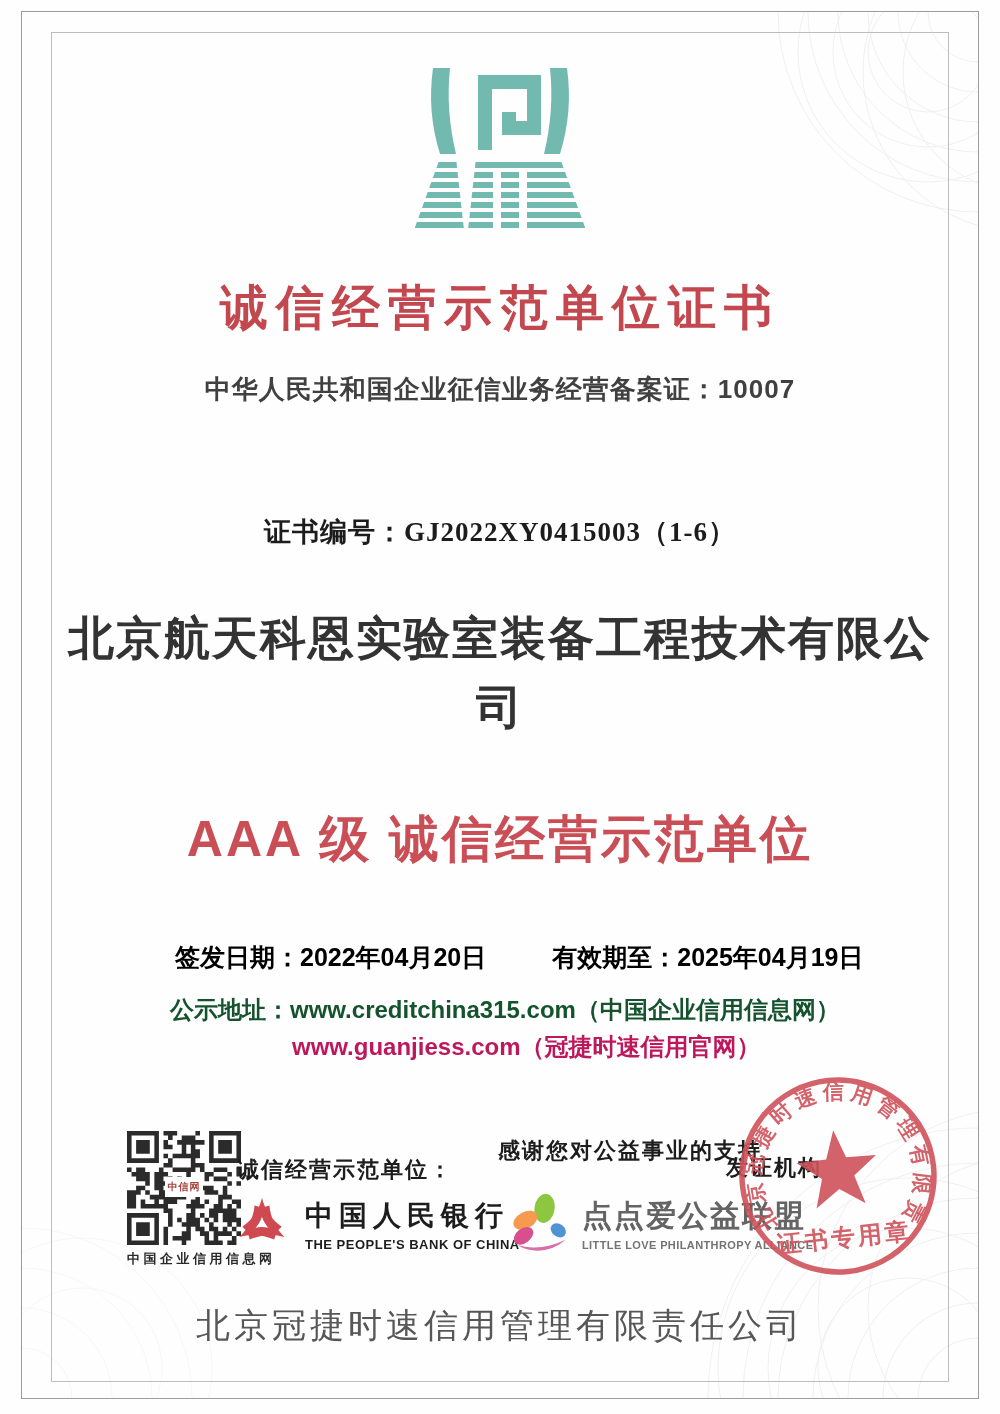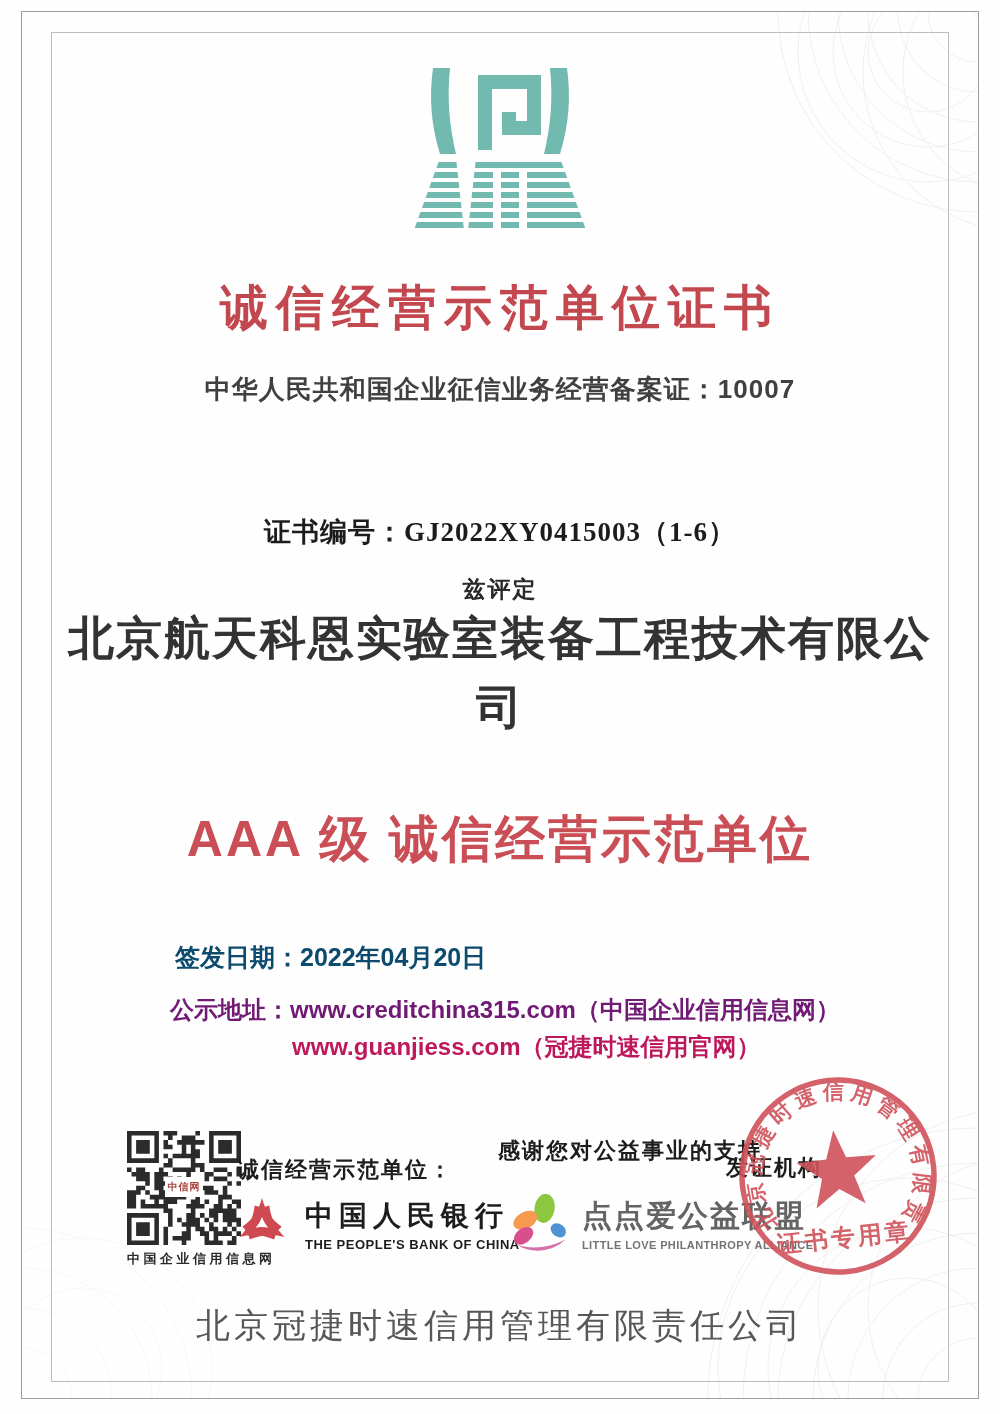--- a/index.html
+++ b/index.html
@@ -25,22 +25,22 @@
     font-family:"Liberation Serif","DejaVu Serif",serif;letter-spacing:1px;margin-top:24px;}
 
   .award-intro{top:574px;font-size:23px;font-weight:600;color:#2a2a2a;letter-spacing:2px;}
   .company{top:604px;left:60px;width:880px;position:absolute;text-align:center;
     font-size:46px;line-height:1.5;color:#333;font-weight:600;letter-spacing:2px;
     font-family:"Liberation Serif","DejaVu Serif",serif;}
 
   .grade{top:806px;font-size:50px;font-weight:800;color:#c94e56;letter-spacing:3px;}
 
   .dates{position:absolute;left:175px;top:941px;display:flex;gap:66px;
-    font-size:25px;font-weight:800;color:#0c4a6e;}
-  .addr1{position:absolute;left:170px;top:994px;font-size:24px;font-weight:800;color:#701a75;}
+    font-size:25px;font-weight:800;color:#000000;}
+  .addr1{position:absolute;left:170px;top:994px;font-size:24px;font-weight:800;color:#14532d;}
   .addr2{position:absolute;left:292px;top:1031px;font-size:24px;font-weight:800;color:#be185d;}
 
   .qr-block{position:absolute;left:107px;top:1131px;width:114px;margin-left:20px;}
   .qr-box{position:relative;width:114px;height:114px;}
   .qr-center-tag{position:absolute;left:38px;top:46px;width:38px;height:20px;background:#fff;
     display:flex;align-items:center;justify-content:center;
     color:#a5433f;font-size:10px;font-weight:700;letter-spacing:1px;
     font-family:"Liberation Serif","DejaVu Serif",serif;}
   .qr-caption{margin-top:5px;text-align:center;font-size:13px;font-weight:700;
     letter-spacing:3.5px;color:#2a2a2a;font-family:"Liberation Serif","DejaVu Serif",serif;
@@ -140,27 +140,27 @@
       <rect x="93" y="110" width="8" height="58" fill="#fefefe"></rect>
       <rect x="119" y="110" width="8" height="58" fill="#fefefe"></rect>
     </svg>
   </div>
 
   <div class="center title">诚信经营示范单位证书</div>
   <div class="center subtitle">中华人民共和国企业征信业务经营备案证：10007</div>
 
   <div class="center cert-no">证书编号：GJ2022XY0415003（1-6）</div>
 
-  <div class="center award-intro">兹评定</div>
   <div class="company">北京航天科恩实验室装备工程技术有限公司</div>
 
   <div class="center grade">AAA 级 诚信经营示范单位</div>
 
   <div class="dates">
     <span>签发日期：2022年04月20日</span>
+    <span>有效期至：2025年04月19日</span>
   </div>
 
   <div class="addr1">公示地址：www.creditchina315.com（中国企业信用信息网）</div>
   <div class="addr2">www.guanjiess.com（冠捷时速信用官网）</div>
 
   <div class="qr-block">
     <div class="qr-box">
       <svg id="qr-svg" width="114" height="114" viewBox="0 0 114 114">
           <path d="M0.00,0.00h4.56v4.56h-4.56zM4.56,0.00h4.56v4.56h-4.56zM9.12,0.00h4.56v4.56h-4.56zM13.68,0.00h4.56v4.56h-4.56zM18.24,0.00h4.56v4.56h-4.56zM22.80,0.00h4.56v4.56h-4.56zM27.36,0.00h4.56v4.56h-4.56zM36.48,0.00h4.56v4.56h-4.56zM41.04,0.00h4.56v4.56h-4.56zM45.60,0.00h4.56v4.56h-4.56zM68.40,0.00h4.56v4.56h-4.56zM82.08,0.00h4.56v4.56h-4.56zM86.64,0.00h4.56v4.56h-4.56zM91.20,0.00h4.56v4.56h-4.56zM95.76,0.00h4.56v4.56h-4.56zM100.32,0.00h4.56v4.56h-4.56zM104.88,0.00h4.56v4.56h-4.56zM109.44,0.00h4.56v4.56h-4.56zM0.00,4.56h4.56v4.56h-4.56zM27.36,4.56h4.56v4.56h-4.56zM41.04,4.56h4.56v4.56h-4.56zM54.72,4.56h4.56v4.56h-4.56zM59.28,4.56h4.56v4.56h-4.56zM63.84,4.56h4.56v4.56h-4.56zM82.08,4.56h4.56v4.56h-4.56zM109.44,4.56h4.56v4.56h-4.56zM0.00,9.12h4.56v4.56h-4.56zM9.12,9.12h4.56v4.56h-4.56zM13.68,9.12h4.56v4.56h-4.56zM18.24,9.12h4.56v4.56h-4.56zM27.36,9.12h4.56v4.56h-4.56zM36.48,9.12h4.56v4.56h-4.56zM50.16,9.12h4.56v4.56h-4.56zM54.72,9.12h4.56v4.56h-4.56zM59.28,9.12h4.56v4.56h-4.56zM63.84,9.12h4.56v4.56h-4.56zM68.40,9.12h4.56v4.56h-4.56zM72.96,9.12h4.56v4.56h-4.56zM82.08,9.12h4.56v4.56h-4.56zM91.20,9.12h4.56v4.56h-4.56zM95.76,9.12h4.56v4.56h-4.56zM100.32,9.12h4.56v4.56h-4.56zM109.44,9.12h4.56v4.56h-4.56zM0.00,13.68h4.56v4.56h-4.56zM9.12,13.68h4.56v4.56h-4.56zM13.68,13.68h4.56v4.56h-4.56zM18.24,13.68h4.56v4.56h-4.56zM27.36,13.68h4.56v4.56h-4.56zM36.48,13.68h4.56v4.56h-4.56zM41.04,13.68h4.56v4.56h-4.56zM54.72,13.68h4.56v4.56h-4.56zM63.84,13.68h4.56v4.56h-4.56zM82.08,13.68h4.56v4.56h-4.56zM91.20,13.68h4.56v4.56h-4.56zM95.76,13.68h4.56v4.56h-4.56zM100.32,13.68h4.56v4.56h-4.56zM109.44,13.68h4.56v4.56h-4.56zM0.00,18.24h4.56v4.56h-4.56zM9.12,18.24h4.56v4.56h-4.56zM13.68,18.24h4.56v4.56h-4.56zM18.24,18.24h4.56v4.56h-4.56zM27.36,18.24h4.56v4.56h-4.56zM54.72,18.24h4.56v4.56h-4.56zM63.84,18.24h4.56v4.56h-4.56zM68.40,18.24h4.56v4.56h-4.56zM82.08,18.24h4.56v4.56h-4.56zM91.20,18.24h4.56v4.56h-4.56zM95.76,18.24h4.56v4.56h-4.56zM100.32,18.24h4.56v4.56h-4.56zM109.44,18.24h4.56v4.56h-4.56zM0.00,22.80h4.56v4.56h-4.56zM27.36,22.80h4.56v4.56h-4.56zM36.48,22.80h4.56v4.56h-4.56zM45.60,22.80h4.56v4.56h-4.56zM50.16,22.80h4.56v4.56h-4.56zM54.72,22.80h4.56v4.56h-4.56zM59.28,22.80h4.56v4.56h-4.56zM63.84,22.80h4.56v4.56h-4.56zM68.40,22.80h4.56v4.56h-4.56zM82.08,22.80h4.56v4.56h-4.56zM109.44,22.80h4.56v4.56h-4.56zM0.00,27.36h4.56v4.56h-4.56zM4.56,27.36h4.56v4.56h-4.56zM9.12,27.36h4.56v4.56h-4.56zM13.68,27.36h4.56v4.56h-4.56zM18.24,27.36h4.56v4.56h-4.56zM22.80,27.36h4.56v4.56h-4.56zM27.36,27.36h4.56v4.56h-4.56zM41.04,27.36h4.56v4.56h-4.56zM63.84,27.36h4.56v4.56h-4.56zM82.08,27.36h4.56v4.56h-4.56zM86.64,27.36h4.56v4.56h-4.56zM91.20,27.36h4.56v4.56h-4.56zM95.76,27.36h4.56v4.56h-4.56zM100.32,27.36h4.56v4.56h-4.56zM104.88,27.36h4.56v4.56h-4.56zM109.44,27.36h4.56v4.56h-4.56zM36.48,31.92h4.56v4.56h-4.56zM41.04,31.92h4.56v4.56h-4.56zM63.84,31.92h4.56v4.56h-4.56zM68.40,31.92h4.56v4.56h-4.56zM72.96,31.92h4.56v4.56h-4.56zM0.00,36.48h4.56v4.56h-4.56zM9.12,36.48h4.56v4.56h-4.56zM13.68,36.48h4.56v4.56h-4.56zM31.92,36.48h4.56v4.56h-4.56zM45.60,36.48h4.56v4.56h-4.56zM50.16,36.48h4.56v4.56h-4.56zM54.72,36.48h4.56v4.56h-4.56zM59.28,36.48h4.56v4.56h-4.56zM63.84,36.48h4.56v4.56h-4.56zM72.96,36.48h4.56v4.56h-4.56zM86.64,36.48h4.56v4.56h-4.56zM91.20,36.48h4.56v4.56h-4.56zM95.76,36.48h4.56v4.56h-4.56zM109.44,36.48h4.56v4.56h-4.56zM4.56,41.04h4.56v4.56h-4.56zM9.12,41.04h4.56v4.56h-4.56zM13.68,41.04h4.56v4.56h-4.56zM18.24,41.04h4.56v4.56h-4.56zM27.36,41.04h4.56v4.56h-4.56zM31.92,41.04h4.56v4.56h-4.56zM36.48,41.04h4.56v4.56h-4.56zM59.28,41.04h4.56v4.56h-4.56zM77.52,41.04h4.56v4.56h-4.56zM82.08,41.04h4.56v4.56h-4.56zM100.32,41.04h4.56v4.56h-4.56zM109.44,41.04h4.56v4.56h-4.56zM9.12,45.60h4.56v4.56h-4.56zM13.68,45.60h4.56v4.56h-4.56zM18.24,45.60h4.56v4.56h-4.56zM27.36,45.60h4.56v4.56h-4.56zM31.92,45.60h4.56v4.56h-4.56zM41.04,45.60h4.56v4.56h-4.56zM50.16,45.60h4.56v4.56h-4.56zM59.28,45.60h4.56v4.56h-4.56zM77.52,45.60h4.56v4.56h-4.56zM86.64,45.60h4.56v4.56h-4.56zM91.20,45.60h4.56v4.56h-4.56zM95.76,45.60h4.56v4.56h-4.56zM18.24,50.16h4.56v4.56h-4.56zM27.36,50.16h4.56v4.56h-4.56zM31.92,50.16h4.56v4.56h-4.56zM36.48,50.16h4.56v4.56h-4.56zM41.04,50.16h4.56v4.56h-4.56zM50.16,50.16h4.56v4.56h-4.56zM59.28,50.16h4.56v4.56h-4.56zM68.40,50.16h4.56v4.56h-4.56zM100.32,50.16h4.56v4.56h-4.56zM109.44,50.16h4.56v4.56h-4.56zM9.12,54.72h4.56v4.56h-4.56zM13.68,54.72h4.56v4.56h-4.56zM27.36,54.72h4.56v4.56h-4.56zM31.92,54.72h4.56v4.56h-4.56zM41.04,54.72h4.56v4.56h-4.56zM50.16,54.72h4.56v4.56h-4.56zM63.84,54.72h4.56v4.56h-4.56zM72.96,54.72h4.56v4.56h-4.56zM77.52,54.72h4.56v4.56h-4.56zM82.08,54.72h4.56v4.56h-4.56zM95.76,54.72h4.56v4.56h-4.56zM0.00,59.28h4.56v4.56h-4.56zM4.56,59.28h4.56v4.56h-4.56zM9.12,59.28h4.56v4.56h-4.56zM18.24,59.28h4.56v4.56h-4.56zM31.92,59.28h4.56v4.56h-4.56zM36.48,59.28h4.56v4.56h-4.56zM41.04,59.28h4.56v4.56h-4.56zM45.60,59.28h4.56v4.56h-4.56zM59.28,59.28h4.56v4.56h-4.56zM77.52,59.28h4.56v4.56h-4.56zM82.08,59.28h4.56v4.56h-4.56zM86.64,59.28h4.56v4.56h-4.56zM95.76,59.28h4.56v4.56h-4.56zM0.00,63.84h4.56v4.56h-4.56zM4.56,63.84h4.56v4.56h-4.56zM22.80,63.84h4.56v4.56h-4.56zM27.36,63.84h4.56v4.56h-4.56zM31.92,63.84h4.56v4.56h-4.56zM36.48,63.84h4.56v4.56h-4.56zM41.04,63.84h4.56v4.56h-4.56zM45.60,63.84h4.56v4.56h-4.56zM50.16,63.84h4.56v4.56h-4.56zM54.72,63.84h4.56v4.56h-4.56zM68.40,63.84h4.56v4.56h-4.56zM91.20,63.84h4.56v4.56h-4.56zM95.76,63.84h4.56v4.56h-4.56zM100.32,63.84h4.56v4.56h-4.56zM0.00,68.40h4.56v4.56h-4.56zM4.56,68.40h4.56v4.56h-4.56zM13.68,68.40h4.56v4.56h-4.56zM27.36,68.40h4.56v4.56h-4.56zM36.48,68.40h4.56v4.56h-4.56zM41.04,68.40h4.56v4.56h-4.56zM45.60,68.40h4.56v4.56h-4.56zM63.84,68.40h4.56v4.56h-4.56zM68.40,68.40h4.56v4.56h-4.56zM77.52,68.40h4.56v4.56h-4.56zM91.20,68.40h4.56v4.56h-4.56zM104.88,68.40h4.56v4.56h-4.56zM109.44,68.40h4.56v4.56h-4.56zM0.00,72.96h4.56v4.56h-4.56zM4.56,72.96h4.56v4.56h-4.56zM13.68,72.96h4.56v4.56h-4.56zM18.24,72.96h4.56v4.56h-4.56zM22.80,72.96h4.56v4.56h-4.56zM27.36,72.96h4.56v4.56h-4.56zM31.92,72.96h4.56v4.56h-4.56zM36.48,72.96h4.56v4.56h-4.56zM59.28,72.96h4.56v4.56h-4.56zM63.84,72.96h4.56v4.56h-4.56zM68.40,72.96h4.56v4.56h-4.56zM72.96,72.96h4.56v4.56h-4.56zM86.64,72.96h4.56v4.56h-4.56zM91.20,72.96h4.56v4.56h-4.56zM100.32,72.96h4.56v4.56h-4.56zM109.44,72.96h4.56v4.56h-4.56zM36.48,77.52h4.56v4.56h-4.56zM41.04,77.52h4.56v4.56h-4.56zM63.84,77.52h4.56v4.56h-4.56zM82.08,77.52h4.56v4.56h-4.56zM86.64,77.52h4.56v4.56h-4.56zM91.20,77.52h4.56v4.56h-4.56zM95.76,77.52h4.56v4.56h-4.56zM100.32,77.52h4.56v4.56h-4.56zM104.88,77.52h4.56v4.56h-4.56zM0.00,82.08h4.56v4.56h-4.56zM4.56,82.08h4.56v4.56h-4.56zM9.12,82.08h4.56v4.56h-4.56zM13.68,82.08h4.56v4.56h-4.56zM18.24,82.08h4.56v4.56h-4.56zM22.80,82.08h4.56v4.56h-4.56zM27.36,82.08h4.56v4.56h-4.56zM41.04,82.08h4.56v4.56h-4.56zM59.28,82.08h4.56v4.56h-4.56zM63.84,82.08h4.56v4.56h-4.56zM72.96,82.08h4.56v4.56h-4.56zM82.08,82.08h4.56v4.56h-4.56zM86.64,82.08h4.56v4.56h-4.56zM95.76,82.08h4.56v4.56h-4.56zM100.32,82.08h4.56v4.56h-4.56zM104.88,82.08h4.56v4.56h-4.56zM0.00,86.64h4.56v4.56h-4.56zM27.36,86.64h4.56v4.56h-4.56zM41.04,86.64h4.56v4.56h-4.56zM50.16,86.64h4.56v4.56h-4.56zM59.28,86.64h4.56v4.56h-4.56zM63.84,86.64h4.56v4.56h-4.56zM68.40,86.64h4.56v4.56h-4.56zM77.52,86.64h4.56v4.56h-4.56zM86.64,86.64h4.56v4.56h-4.56zM95.76,86.64h4.56v4.56h-4.56zM100.32,86.64h4.56v4.56h-4.56zM104.88,86.64h4.56v4.56h-4.56zM109.44,86.64h4.56v4.56h-4.56zM0.00,91.20h4.56v4.56h-4.56zM9.12,91.20h4.56v4.56h-4.56zM13.68,91.20h4.56v4.56h-4.56zM18.24,91.20h4.56v4.56h-4.56zM27.36,91.20h4.56v4.56h-4.56zM41.04,91.20h4.56v4.56h-4.56zM54.72,91.20h4.56v4.56h-4.56zM59.28,91.20h4.56v4.56h-4.56zM63.84,91.20h4.56v4.56h-4.56zM68.40,91.20h4.56v4.56h-4.56zM82.08,91.20h4.56v4.56h-4.56zM100.32,91.20h4.56v4.56h-4.56zM109.44,91.20h4.56v4.56h-4.56zM0.00,95.76h4.56v4.56h-4.56zM9.12,95.76h4.56v4.56h-4.56zM13.68,95.76h4.56v4.56h-4.56zM18.24,95.76h4.56v4.56h-4.56zM27.36,95.76h4.56v4.56h-4.56zM36.48,95.76h4.56v4.56h-4.56zM59.28,95.76h4.56v4.56h-4.56zM68.40,95.76h4.56v4.56h-4.56zM72.96,95.76h4.56v4.56h-4.56zM82.08,95.76h4.56v4.56h-4.56zM86.64,95.76h4.56v4.56h-4.56zM95.76,95.76h4.56v4.56h-4.56zM104.88,95.76h4.56v4.56h-4.56zM0.00,100.32h4.56v4.56h-4.56zM9.12,100.32h4.56v4.56h-4.56zM13.68,100.32h4.56v4.56h-4.56zM18.24,100.32h4.56v4.56h-4.56zM27.36,100.32h4.56v4.56h-4.56zM36.48,100.32h4.56v4.56h-4.56zM54.72,100.32h4.56v4.56h-4.56zM59.28,100.32h4.56v4.56h-4.56zM72.96,100.32h4.56v4.56h-4.56zM77.52,100.32h4.56v4.56h-4.56zM86.64,100.32h4.56v4.56h-4.56zM91.20,100.32h4.56v4.56h-4.56zM95.76,100.32h4.56v4.56h-4.56zM100.32,100.32h4.56v4.56h-4.56zM109.44,100.32h4.56v4.56h-4.56zM0.00,104.88h4.56v4.56h-4.56zM27.36,104.88h4.56v4.56h-4.56zM36.48,104.88h4.56v4.56h-4.56zM45.60,104.88h4.56v4.56h-4.56zM50.16,104.88h4.56v4.56h-4.56zM54.72,104.88h4.56v4.56h-4.56zM59.28,104.88h4.56v4.56h-4.56zM77.52,104.88h4.56v4.56h-4.56zM86.64,104.88h4.56v4.56h-4.56zM104.88,104.88h4.56v4.56h-4.56zM0.00,109.44h4.56v4.56h-4.56zM4.56,109.44h4.56v4.56h-4.56zM9.12,109.44h4.56v4.56h-4.56zM13.68,109.44h4.56v4.56h-4.56zM18.24,109.44h4.56v4.56h-4.56zM22.80,109.44h4.56v4.56h-4.56zM27.36,109.44h4.56v4.56h-4.56zM36.48,109.44h4.56v4.56h-4.56zM54.72,109.44h4.56v4.56h-4.56zM77.52,109.44h4.56v4.56h-4.56zM82.08,109.44h4.56v4.56h-4.56zM86.64,109.44h4.56v4.56h-4.56zM91.20,109.44h4.56v4.56h-4.56zM100.32,109.44h4.56v4.56h-4.56zM104.88,109.44h4.56v4.56h-4.56z" fill="#2b2b2b"></path>
         </svg>

